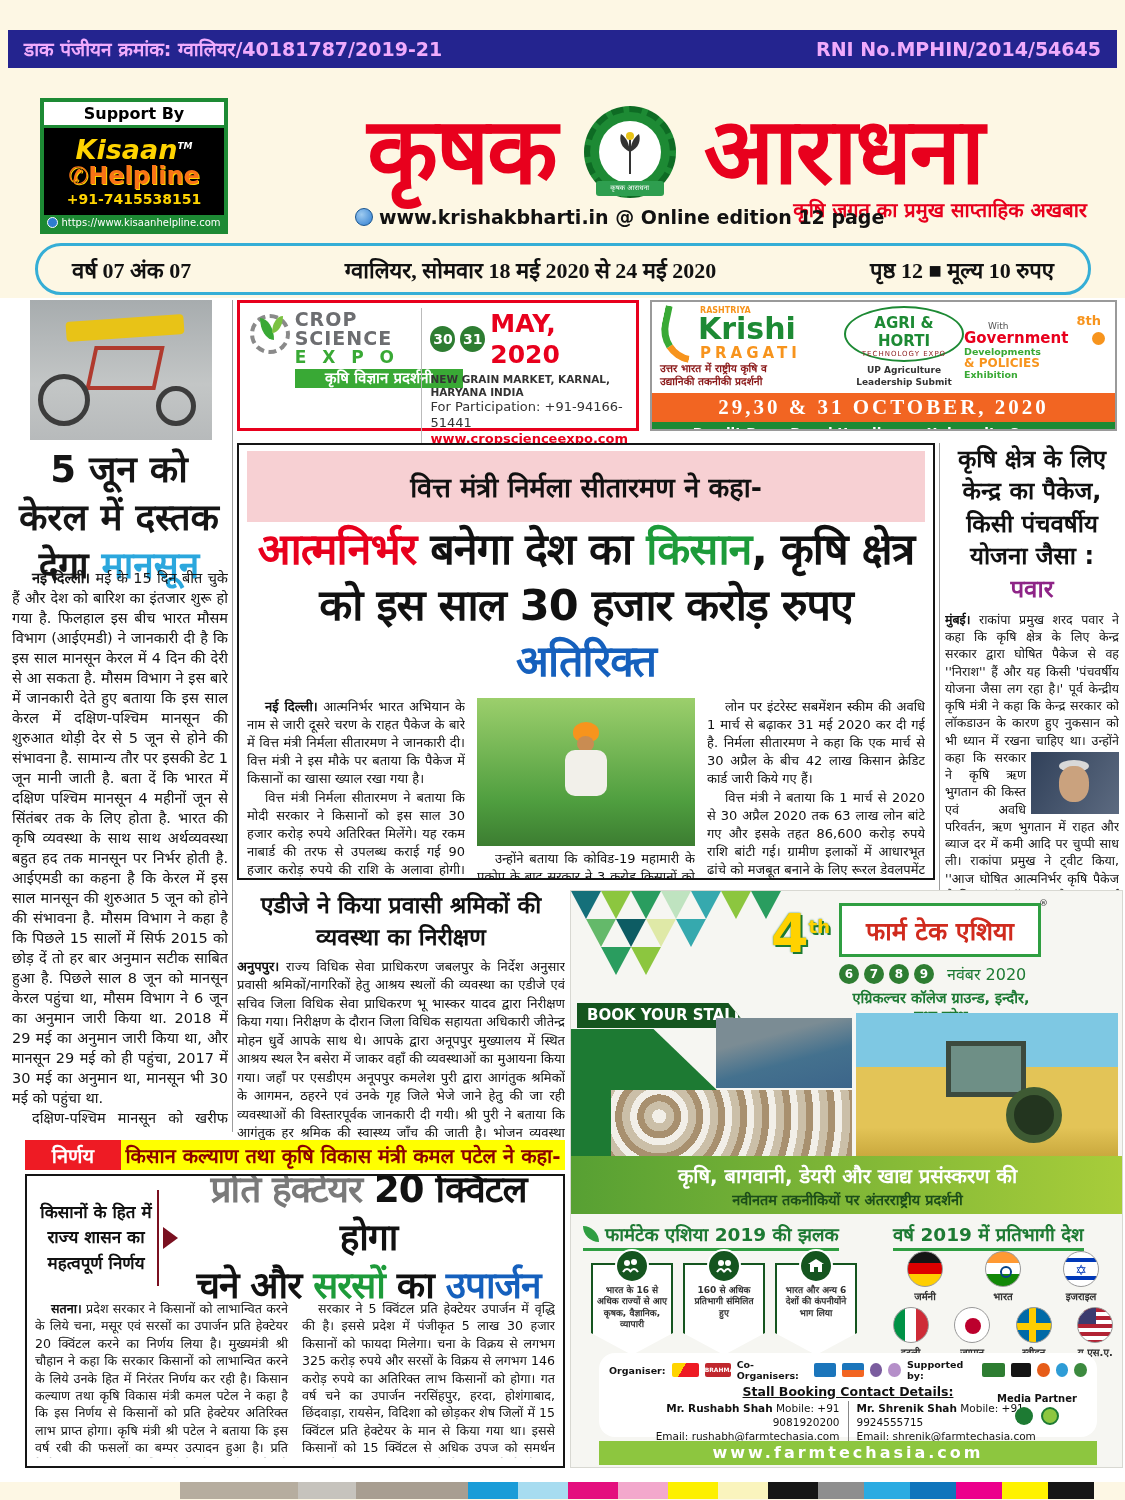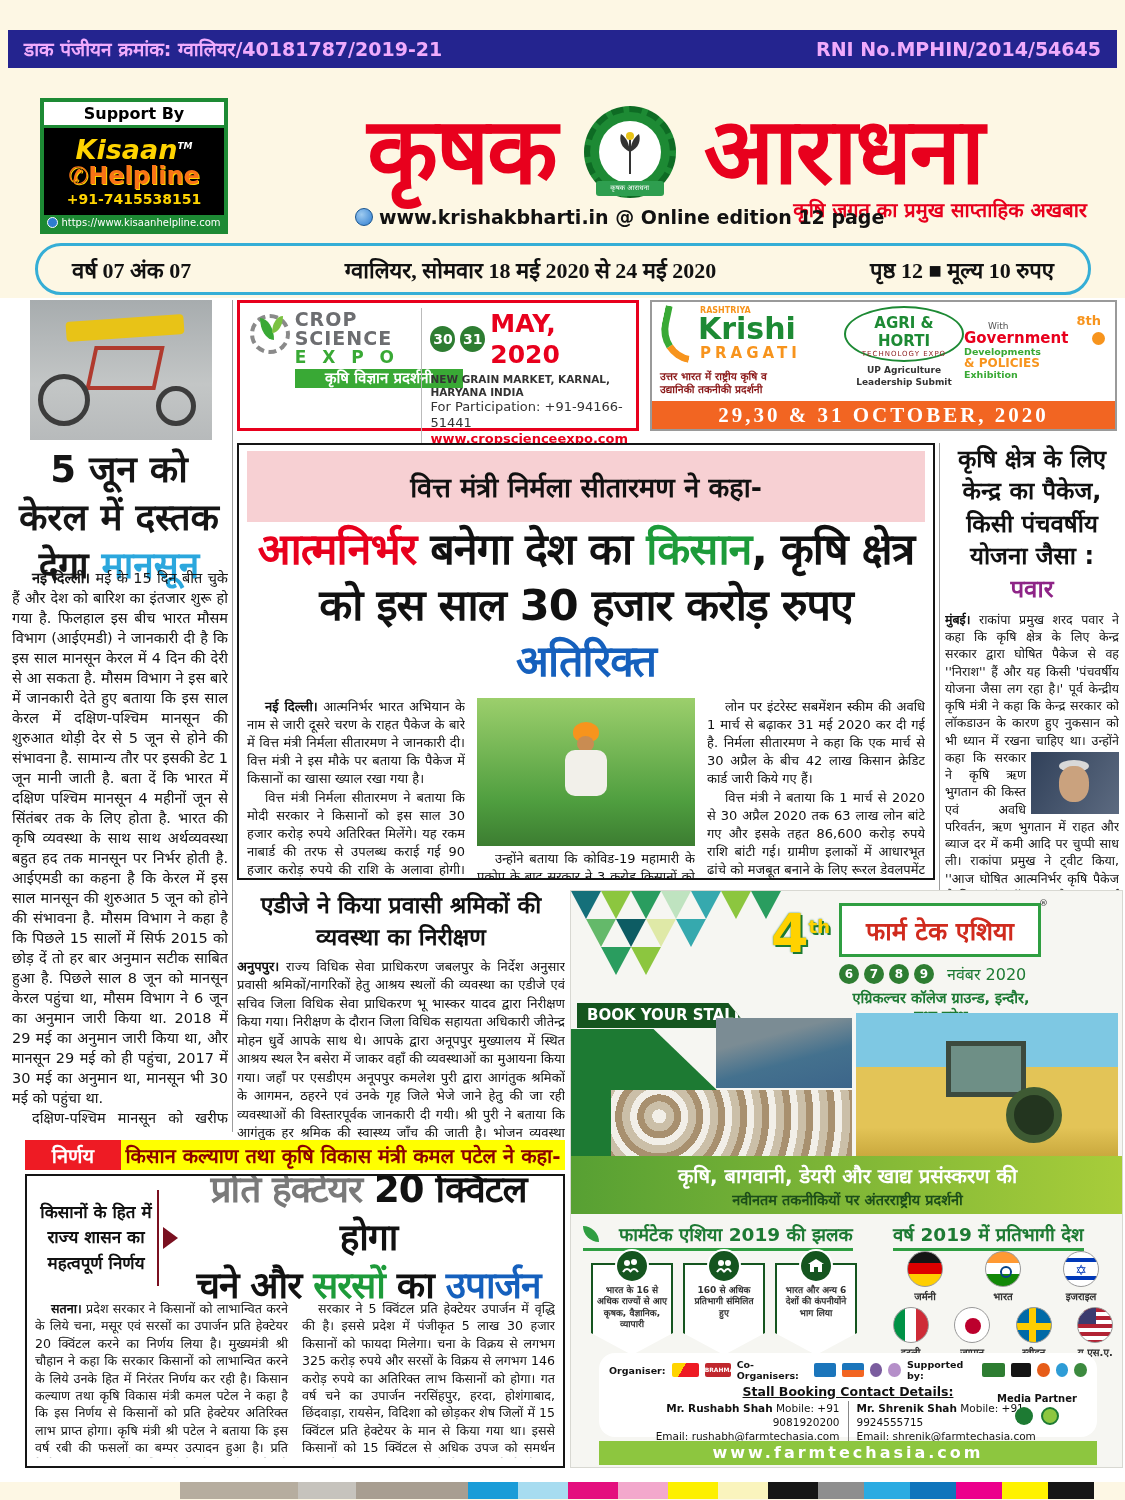--- a/index.html
+++ b/index.html
@@ -61,21 +61,21 @@
   .crop-co .n{color:#1b4e9b;font-weight:bold;font-size:16.5px}
   .crop-co .a{color:#555;font-size:12px}
 
   .kp-ad{left:650px;top:300px;width:467px;height:131px;background:#fff;border:2px solid #9a9a9a;display:flex;flex-direction:column;overflow:hidden}
   .kp-top{flex:1;display:flex;padding:4px 8px}
   .kp-logo{width:170px;position:relative}
   .kp-swoosh{position:absolute;left:0;top:2px;width:34px;height:52px;border-left:7px solid #39a935;border-bottom:7px solid #f7941d;border-radius:0 0 0 46px;transform:rotate(12deg)}
   .kp-rash{font-size:8px;color:#f7941d;font-weight:bold;margin-left:40px}
   .kp-krishi{color:#1d8a34;font-size:30px;font-weight:bold;line-height:.95;margin-left:38px}
   .kp-pragati{color:#f7941d;font-size:15px;font-weight:bold;letter-spacing:4px;margin-left:40px}
-  .kp-sub{color:#8b1a1a;font-size:10.5px;font-weight:bold;margin-top:8px;line-height:1.3}
+  .kp-sub{color:#8b1a1a;font-size:10.5px;font-weight:bold;margin-top:0;line-height:1.3}
   .kp-mid{width:120px;text-align:center;margin-left:14px}
   .kp-oval{border:2px solid #1d8a34;border-radius:50%;padding:6px 6px 2px;display:inline-block}
   .kp-agri{color:#1d8a34;font-weight:bold;font-size:15px}
   .kp-agrisub{font-size:7px;color:#8b1a1a;letter-spacing:1px}
   .kp-up{font-size:9px;font-weight:bold;color:#333;margin-top:3px;line-height:1.3}
   .kp-with{font-size:9px;color:#555;margin:2px 0 0 24px}
   .kp-gov{flex:1;text-align:left;padding-top:14px;line-height:1.05;position:relative}
   .kp-gov .g1{color:#e8001d;font-weight:bold;font-size:15px}
   .kp-gov .g2{color:#39a935;font-size:9.5px;font-weight:bold}
   .kp-gov .g3{color:#f7941d;font-weight:bold;font-size:12px}
@@ -155,21 +155,21 @@
   .ft-book{left:6px;top:112px;width:172px;height:25px;background:#15551f;color:#fff;font-weight:bold;font-size:15px;line-height:25px;padding-left:10px;clip-path:polygon(0 0,88% 0,100% 100%,0 100%)}
   .ft-chevron{left:0;top:138px;width:150px;height:130px;background:#1d7a33;clip-path:polygon(0 0,55% 0,100% 50%,55% 100%,0 100%)}
   .ph-dam{left:145px;top:127px;width:136px;height:70px;background:linear-gradient(165deg,#7b8c94 30%,#44718e 60%,#3c658a)}
   .ph-cattle{left:40px;top:199px;width:241px;height:66px;background:repeating-radial-gradient(circle at 20% 40%,#f2efe8 0 7px,#cbbfa8 7px 15px,#a8906f 15px 22px)}
   .ph-tractor{left:285px;top:122px;width:262px;height:143px;background:linear-gradient(#7ec8e3 38%,#e3c457 38% 80%,#caa93e)}
   .tractor-cab{position:absolute;left:90px;top:28px;width:80px;height:56px;border:5px solid #3c4a3e;background:#6e8f86}
   .tractor-wheel{position:absolute;left:150px;top:74px;width:56px;height:56px;border-radius:50%;background:#23351f;border:8px solid #3e5a33}
   .ft-band{left:0;top:265px;width:553px;height:58px;background:linear-gradient(90deg,#57a033,#a8cd3a);text-align:center;color:#fff}
   .ft-band .b1{font-size:20px;font-weight:bold;padding-top:6px}
   .ft-band .b2{font-size:14.5px;font-weight:bold;color:#1c4d1a}
-  .ft-glance{left:12px;top:330px;font-size:18.5px;font-weight:bold;color:#1d7a33;border-bottom:3px solid #2f9e41;padding-bottom:2px;display:flex;gap:20px;align-items:center}
+  .ft-glance{left:12px;top:330px;font-size:18.5px;font-weight:bold;color:#1d7a33;border-bottom:3px solid #2f9e41;padding-bottom:2px;display:flex;gap:6px;align-items:center}
   .leaf-ic{width:16px;height:16px;border-radius:0 100% 0 100%;background:#2f9e41;display:inline-block}
   .ft-part{left:322px;top:330px;font-size:18.5px;font-weight:bold;color:#1d7a33;border-bottom:3px solid #2f9e41;padding-bottom:2px}
   .badge{position:absolute;top:372px;width:82px;height:92px;background:#fff;border:2px solid #15551f;clip-path:polygon(0 0,100% 0,100% 76%,50% 100%,0 76%);font-size:9px;text-align:center;padding:20px 3px 0;line-height:1.25;font-weight:bold;color:#333}
   .badge-ic{position:absolute;top:358px;width:34px;height:34px;border-radius:50%;background:#15551f;border:2px solid #fff;display:flex;align-items:center;justify-content:center;z-index:2}
   .flags{left:318px;top:360px;width:228px}
   .flag-row{display:flex;justify-content:center;gap:18px;margin-bottom:4px}
   .flag{width:60px;text-align:center;font-size:10px;color:#333;font-weight:bold}
   .fc{width:36px;height:36px;border-radius:50%;margin:0 auto 2px;border:1px solid #999;overflow:hidden;position:relative}
   .f-de{background:linear-gradient(#151515 33%,#dd0000 33% 66%,#ffce00 66%)}
   .f-in{background:linear-gradient(#f93 33%,#fff 33% 66%,#128807 66%)}

